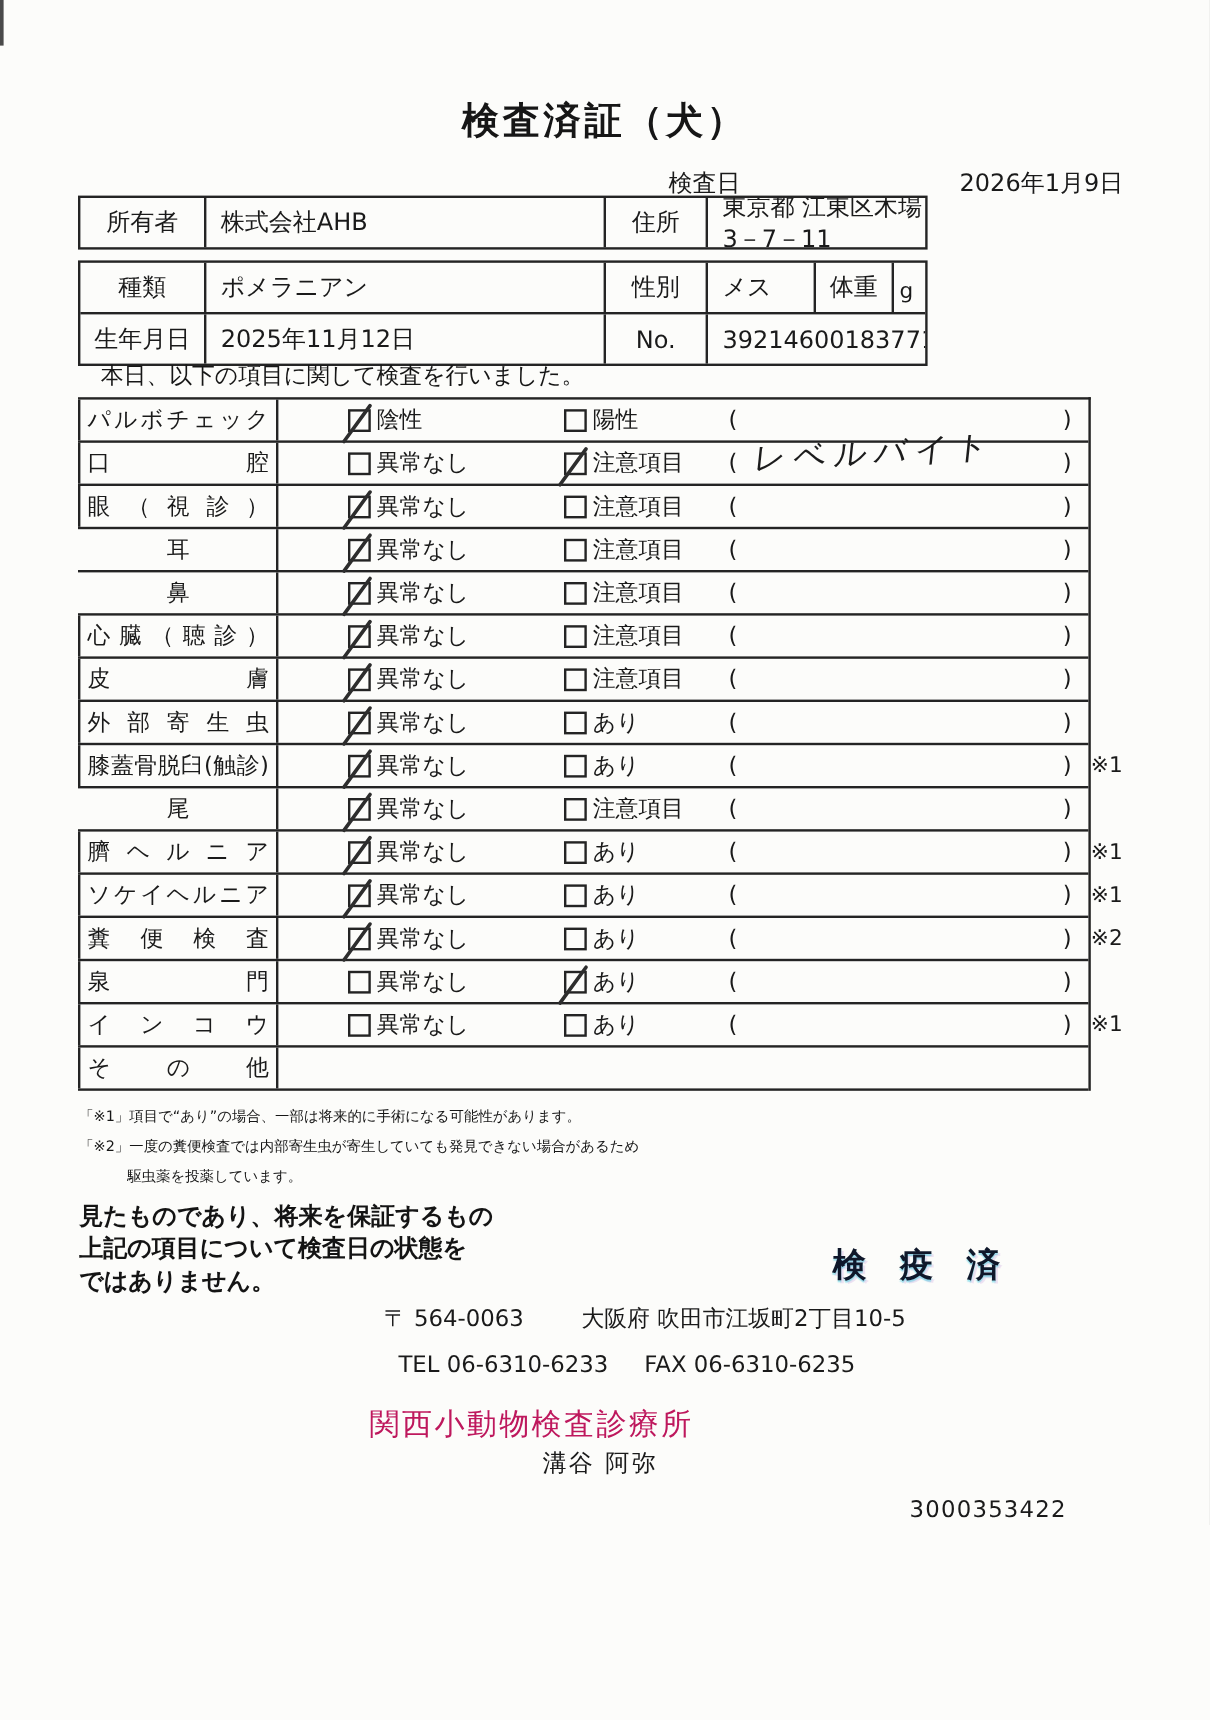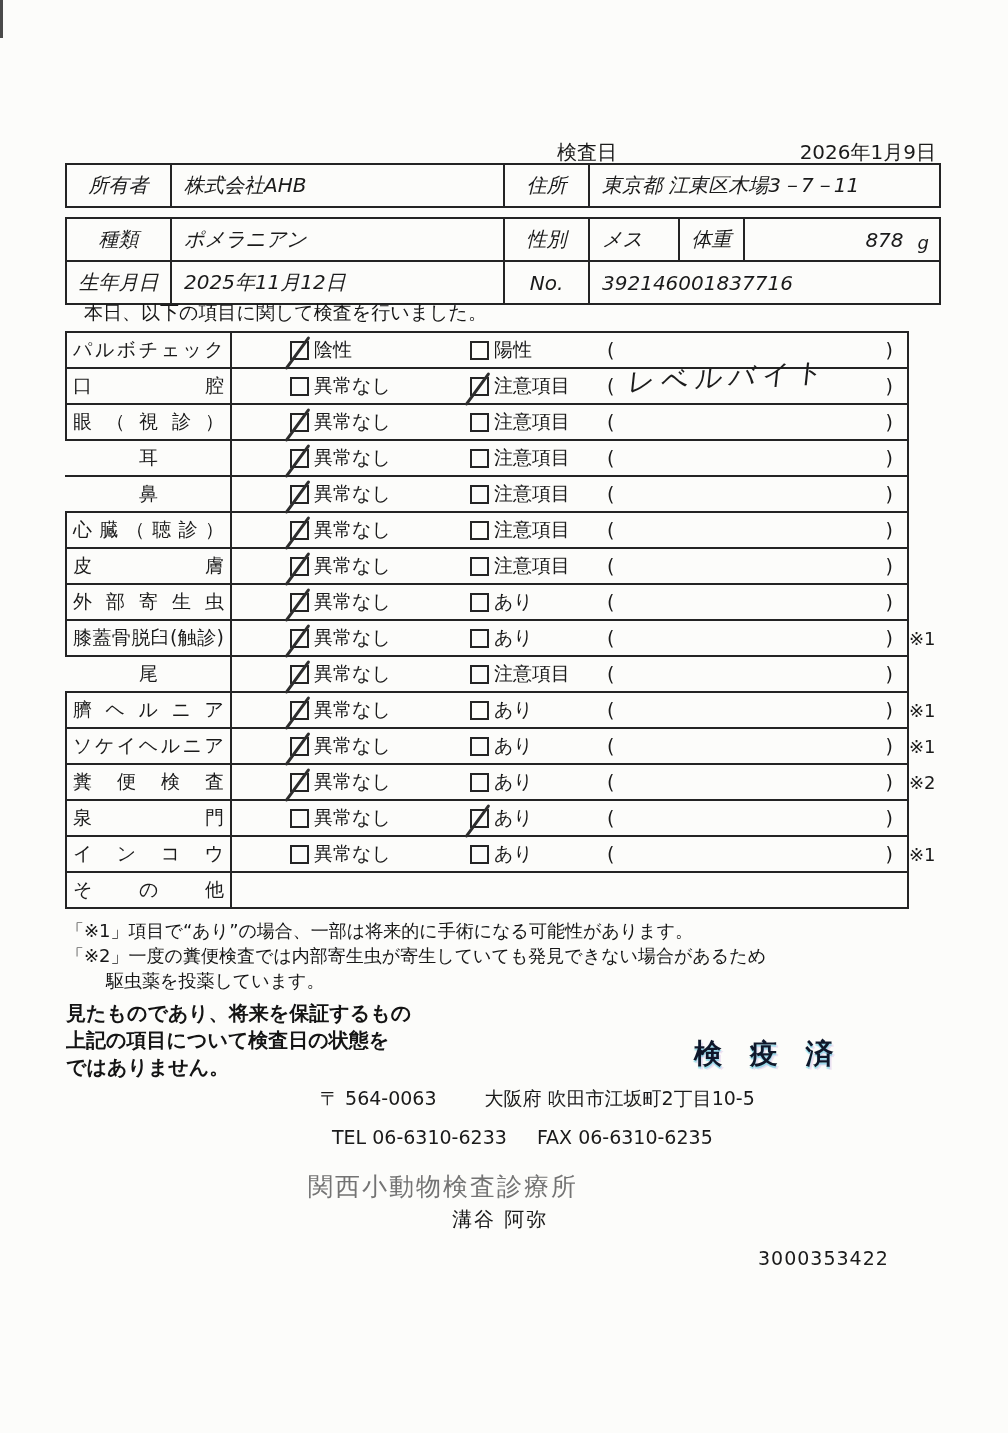--- a/index.html
+++ b/index.html
@@ -13,21 +13,21 @@
 
   .doc-title{
     position:absolute;left:0;top:80px;width:100%;text-align:center;
     font-size:31px;font-weight:bold;letter-spacing:3px;color:#161616;
   }
   .date-row{position:absolute;left:65px;top:139px;width:875px;height:26px;font-size:20px;}
   .date-label{position:absolute;left:492px;}
   .date-value{position:absolute;right:4px;}
 
   
-  .htable{position:absolute;left:65px;width:876px;border:2px solid #242424;box-sizing:border-box;background:transparent;font-style:italic;}
+  .htable{position:absolute;left:65px;width:708px;border:2px solid #242424;box-sizing:border-box;background:transparent;}
   .hrow{display:flex;height:41px;}
   .hrow + .hrow{border-top:2px solid #242424;}
   .hcell{display:flex;align-items:center;border-right:2px solid #242424;box-sizing:border-box;font-size:20px;overflow:hidden;}
   .hcell.last{border-right:none;flex:1;}
   .hcell.lab{justify-content:center;}
   .hcell.val{padding-left:12px;}
   .t-owner{top:163px;}
   .t-animal{top:217px;}
   .w-lab1{width:105px;}
   .w-val1{width:333px;}
@@ -58,45 +58,46 @@
   }
   .paren{flex:0 0 auto;}
   .paren-close{margin-right:14px;}
   .note{
     flex:1;white-space:nowrap;overflow:visible;font-size:27px;color:#1c1c1c;
     transform:rotate(-3deg) skewX(-9deg);transform-origin:left center;
     letter-spacing:6px;position:relative;top:-3px;padding-left:14px;
   }
   .ref{position:absolute;right:-40px;top:50%;transform:translateY(-50%);width:38px;font-size:18px;text-align:left;}
 
-  .footnotes{position:absolute;left:66px;top:918px;font-size:18px;line-height:25px;color:#161616;}
+  .footnotes{position:absolute;left:66px;top:918px;font-size:12px;line-height:25px;color:#161616;}
   .fn-indent{padding-left:40px;}
 
   .disclaimer{position:absolute;left:66px;top:1000px;font-size:20px;line-height:27px;font-weight:600;color:#141414;}
 
   .stamp{
     position:absolute;left:694px;top:1035px;font-size:28px;font-weight:600;
     letter-spacing:9px;color:#0f172a;
     text-shadow:0 2px 1px rgba(0,190,215,0.38), 2px 3px 0 rgba(160,80,200,0.15);
   }
 
   .postal-line{position:absolute;left:320px;top:1086px;font-size:19px;}
   .postal-addr{margin-left:42px;}
   .tel-line{position:absolute;left:332px;top:1126px;font-size:19px;}
   .fax{margin-left:24px;}
-  .clinic-name{position:absolute;left:308px;top:1170px;font-size:25px;letter-spacing:2px;color:#737373;}
+  .clinic-name{position:absolute;left:308px;top:1170px;font-size:25px;letter-spacing:2px;color:#be185d;}
   .doctor-name{position:absolute;left:452px;top:1206px;font-size:20px;letter-spacing:2px;}
   .serial{position:absolute;left:758px;top:1247px;font-size:19px;letter-spacing:1px;}
 </style>
 </head>
 <body>
 
 <div class="page">
   <div class="edge-artifact"></div>
 
+  <div class="doc-title">検査済証（犬）</div>
 
   <div class="date-row">
     <span class="date-label">検査日</span>
     <span class="date-value">2026年1月9日</span>
   </div>
 
   <div class="htable t-owner">
     <div class="hrow">
       <div class="hcell lab w-lab1">所有者</div>
       <div class="hcell val w-val1">株式会社AHB</div>

